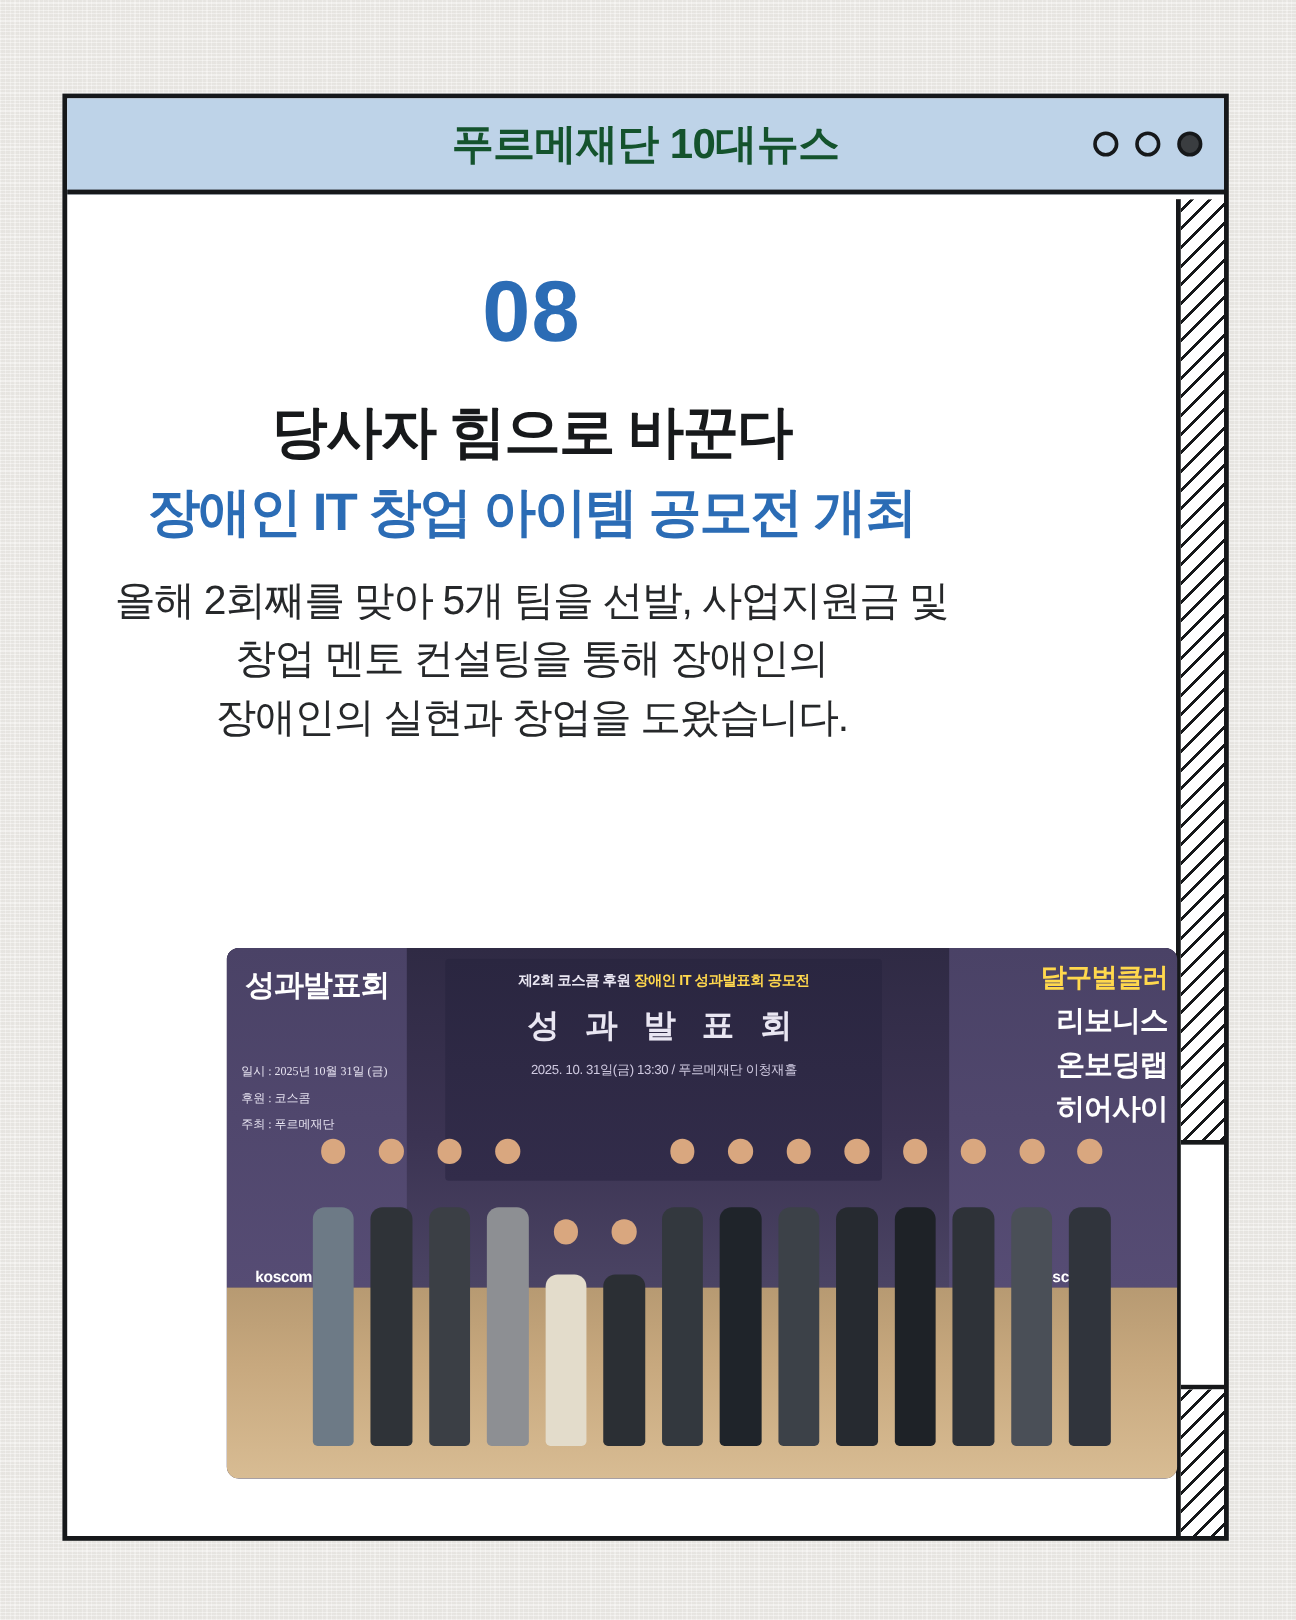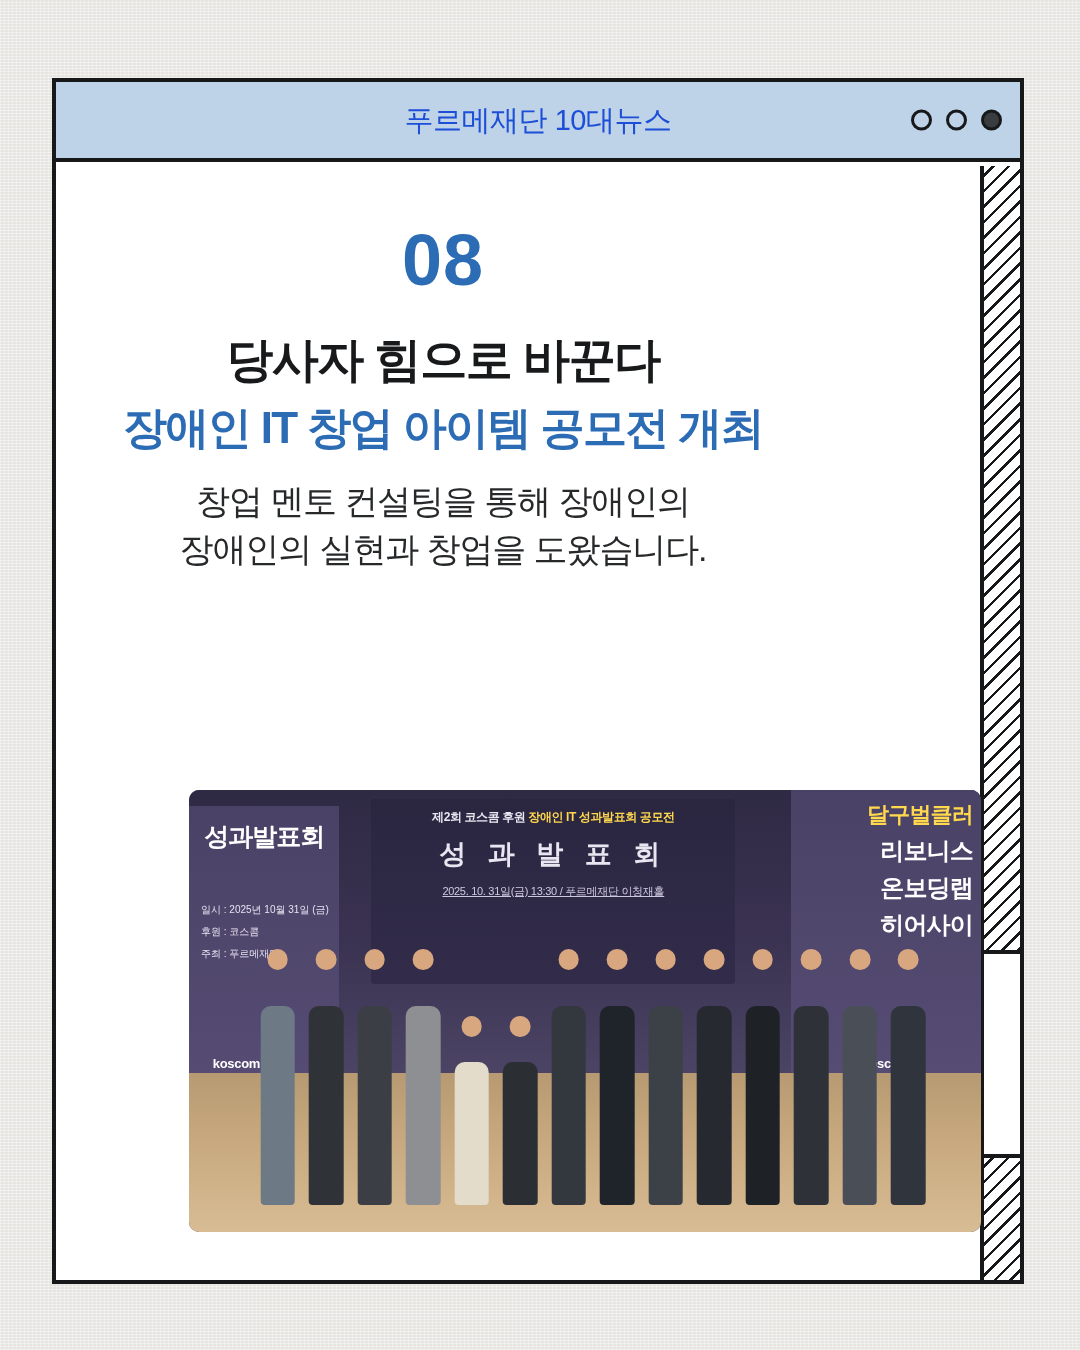--- a/index.html
+++ b/index.html
@@ -43,23 +43,23 @@
     box-sizing: border-box;
     background: #bed3e8;
     border-bottom: 4px solid #16181a;
     display: flex;
     align-items: center;
     justify-content: center;
     
     width: 964px;
   }
   .titlebar-title {
-    font-size: 29px;
-    font-weight: 400;
-    color: #1d4ed8;
+    font-size: 35px;
+    font-weight: 700;
+    color: #14532d;
     letter-spacing: -0.5px;
     line-height: 1;
   }
   .window-dots {
     position: absolute;
     right: 18px;
     top: 50%;
     transform: translateY(-50%);
     display: flex;
     gap: 14px;
@@ -176,28 +176,29 @@
     background: linear-gradient(180deg, #2a2640 0%, #322c4a 100%);
     border-radius: 3px;
     color: #e9e6f2;
     text-align: center;
     padding-top: 10px;
     box-sizing: border-box;
   }
   .ph-screen .s1 { font-size: 12px; font-weight: 700; letter-spacing: -0.4px; }
   .ph-screen .s1 b { color: #ffd84d; }
   .ph-screen .s2 { font-size: 27px; font-weight: 800; letter-spacing: 7px; margin-top: 10px; }
-  .ph-screen .s3 { font-size: 11px; margin-top: 12px; color: #cfc9e0; letter-spacing: -0.3px; text-decoration: underline; }
+  .ph-screen .s3 { font-size: 11px; margin-top: 12px; color: #cfc9e0; letter-spacing: -0.3px; }
 
   .ph-left-banner {
     position: absolute;
-    left: 0; top: 16px;
+    left: 0; top: 0;
     width: 19%;
     height: 64%;
     background: linear-gradient(180deg, #4a4266 0%, #564c74 100%);
+    font-family: Liberation Serif, serif;
   }
   .ph-left-banner .t {
     color: #fff;
     font-size: 25px;
     font-weight: 800;
     letter-spacing: -1px;
     padding: 14px 6px 0 6px;
     text-align: center;
   }
   .ph-left-banner .meta {
@@ -302,20 +303,21 @@
 
     <div class="number">08</div>
 
     <div class="headline">
       <span class="l2">당사자 힘으로 바꾼다</span>
     </div>
 
     <div class="subhead">장애인 IT 창업 아이템 공모전 개최</div>
 
     <div class="body-copy">
+      <span>올해 2회째를 맞아 5개 팀을 선발, 사업지원금 및</span>
       <span>창업 멘토 컨설팅을 통해 장애인의</span>
       <span>장애인의 실현과 창업을 도왔습니다.</span>
     </div>
 
   </div>
 
   <div class="photo">
     <div class="ph-wall"></div>
 
     <div class="ph-left-banner">

